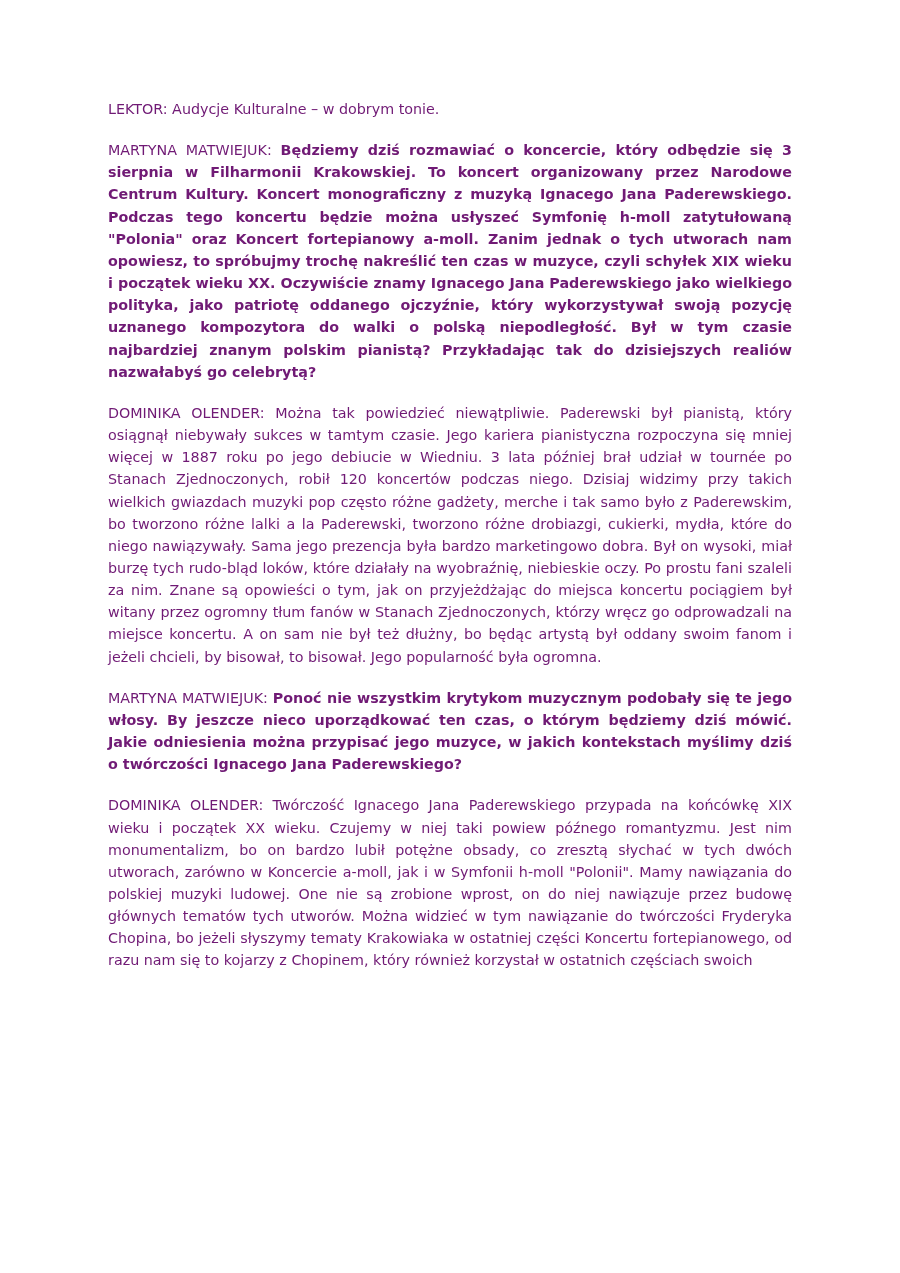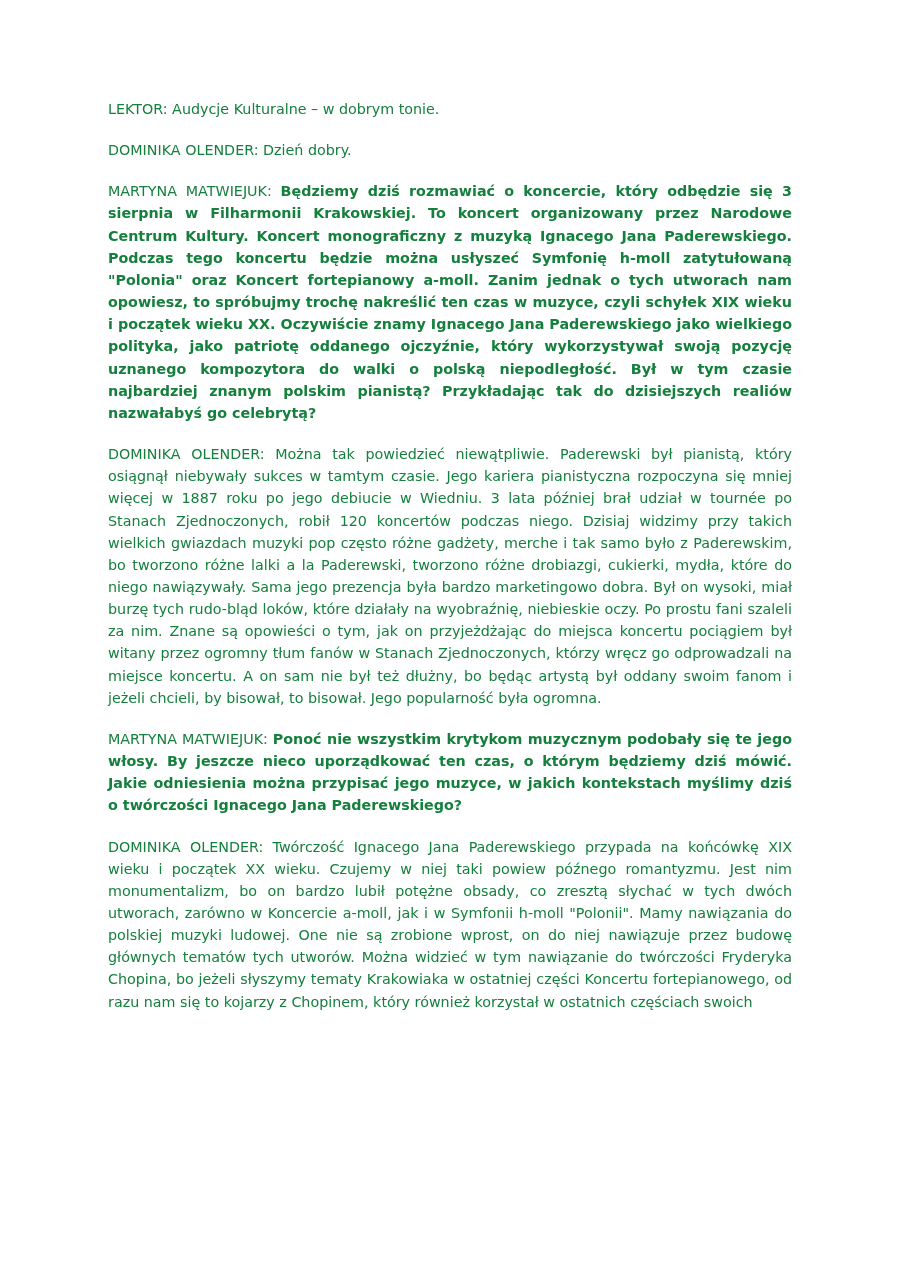--- a/index.html
+++ b/index.html
@@ -15,21 +15,21 @@
     height: 1273px;
     background: #ffffff;
     position: relative;
     box-sizing: border-box;
     padding: 98px 108px 40px 108px;
     overflow: hidden;
   }
   .doc {
     font-size: 14.3px;
     line-height: 1.55;
-    color: #15803d;
+    color: #701a75;
     text-align: justify;
   }
   .para {
     margin: 0 0 19px 0;
   }
   .para:last-child {
     margin-bottom: 0;
   }
   .speaker {
     font-weight: 400;
@@ -48,23 +48,20 @@
 <body>
 
 <div class="page">
   <div class="doc">
 
     <p class="para q-para">
       <span class="speaker">LEKTOR: </span><span class="normal-body">Audycje Kulturalne – w dobrym tonie.</span>
     </p>
 
 
-    <p class="para q-para">
-      <span class="speaker">DOMINIKA OLENDER: </span><span class="normal-body">Dzień dobry.</span>
-    </p>
 
     <p class="para q-para">
       <span class="speaker">MARTYNA MATWIEJUK: </span><span class="bold-body">Będziemy dziś rozmawiać o koncercie, który odbędzie się 3 sierpnia w Filharmonii Krakowskiej. To koncert organizowany przez Narodowe Centrum Kultury. Koncert monograficzny z muzyką Ignacego Jana Paderewskiego. Podczas tego koncertu będzie można usłyszeć Symfonię h-moll zatytułowaną "Polonia" oraz Koncert fortepianowy a-moll. Zanim jednak o tych utworach nam opowiesz, to spróbujmy trochę nakreślić ten czas w muzyce, czyli schyłek XIX wieku i początek wieku XX. Oczywiście znamy Ignacego Jana Paderewskiego jako wielkiego polityka, jako patriotę oddanego ojczyźnie, który wykorzystywał swoją pozycję uznanego kompozytora do walki o polską niepodległość. Był w tym czasie najbardziej znanym polskim pianistą? Przykładając tak do dzisiejszych realiów nazwałabyś go celebrytą?</span>
     </p>
 
     <p class="para q-para">
       <span class="speaker">DOMINIKA OLENDER: </span><span class="normal-body">Można tak powiedzieć niewątpliwie. Paderewski był pianistą, który osiągnął niebywały sukces w tamtym czasie. Jego kariera pianistyczna rozpoczyna się mniej więcej w 1887 roku po jego debiucie w Wiedniu. 3 lata później brał udział w tournée po Stanach Zjednoczonych, robił 120 koncertów podczas niego. Dzisiaj widzimy przy takich wielkich gwiazdach muzyki pop często różne gadżety, merche i tak samo było z Paderewskim, bo tworzono różne lalki a la Paderewski, tworzono różne drobiazgi, cukierki, mydła, które do niego nawiązywały. Sama jego prezencja była bardzo marketingowo dobra. Był on wysoki, miał burzę tych rudo-bląd loków, które działały na wyobraźnię, niebieskie oczy. Po prostu fani szaleli za nim. Znane są opowieści o tym, jak on przyjeżdżając do miejsca koncertu pociągiem był witany przez ogromny tłum fanów w Stanach Zjednoczonych, którzy wręcz go odprowadzali na miejsce koncertu. A on sam nie był też dłużny, bo będąc artystą był oddany swoim fanom i jeżeli chcieli, by bisował, to bisował. Jego popularność była ogromna.</span>
     </p>
 
     <p class="para q-para">

